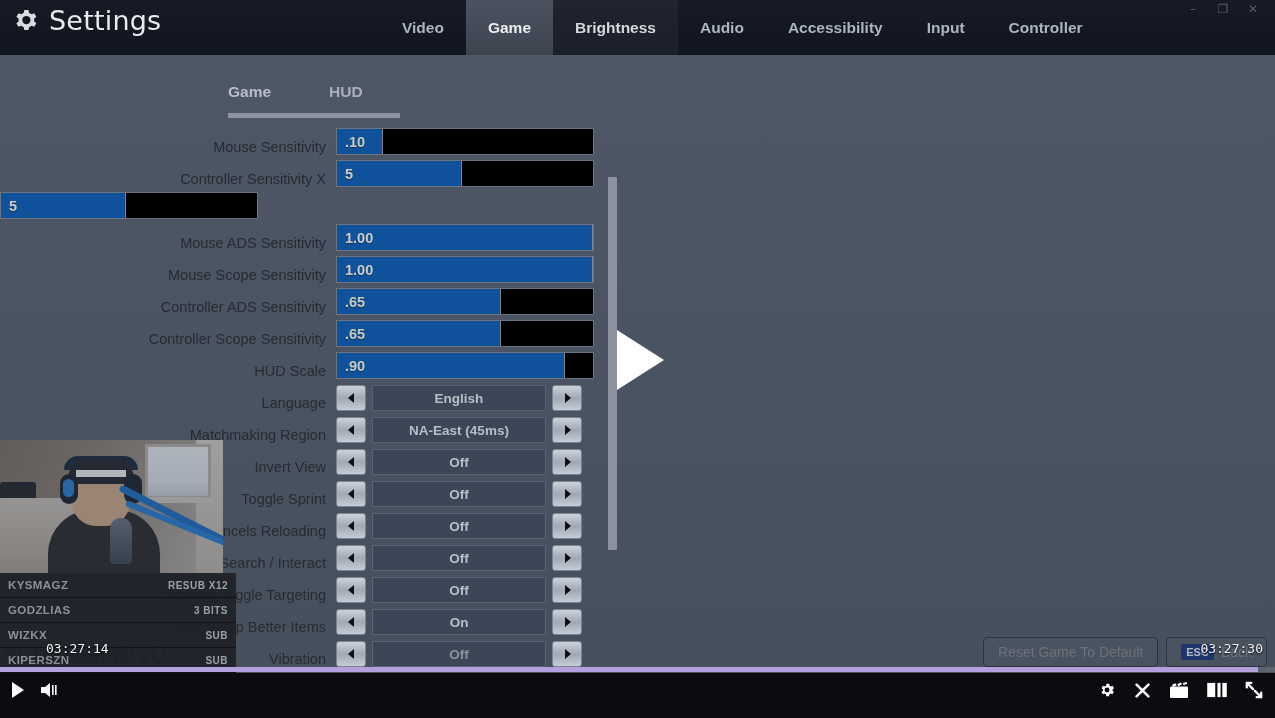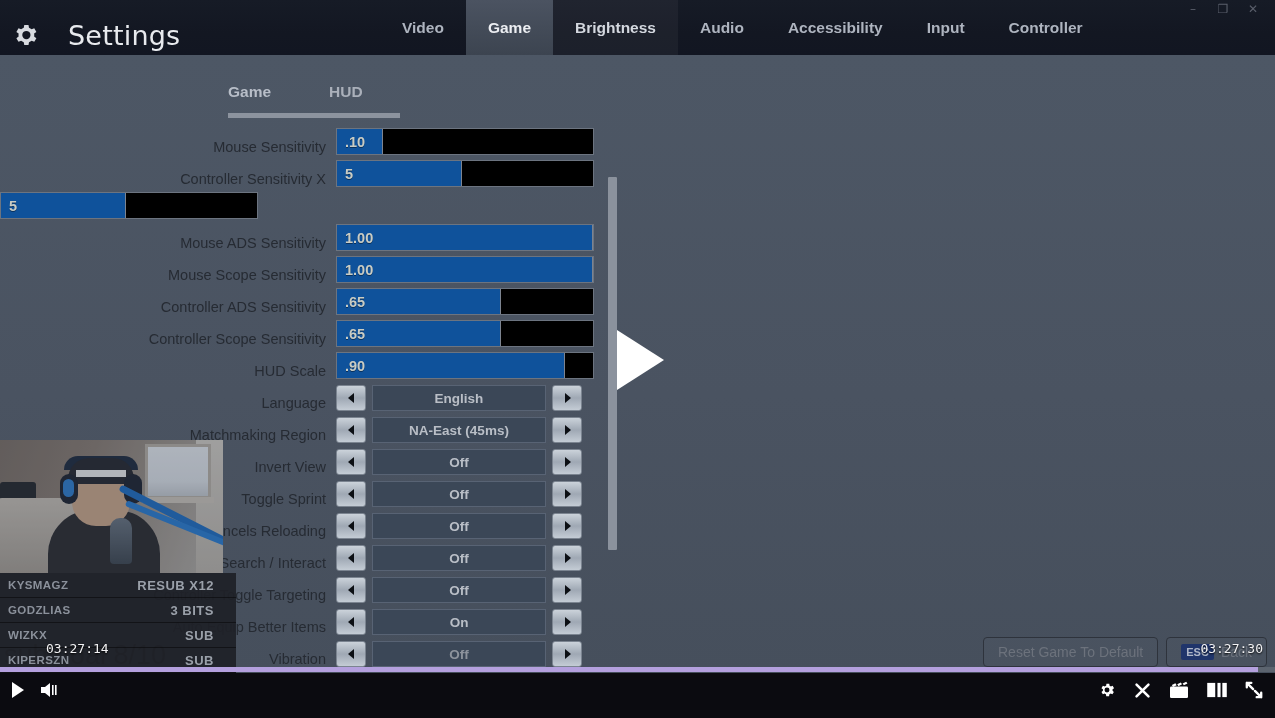--- a/index.html
+++ b/index.html
@@ -33,22 +33,22 @@
     display: flex; align-items: center; gap: 14px;
     padding: 0 8px;
   }
   .win-btn {
     color: #5a5f6b; font-size: 12px; line-height: 18px;
     width: 16px; text-align: center; cursor: default;
     font-family: "DejaVu Sans", sans-serif;
   }
 
   #brand {
-    position: absolute; left: 10px; top: 20px;
-    display: flex; gap: 28px;
+    position: absolute; left: 10px; top: 0;
+    display: flex; align-items: center; gap: 9px;
     height: 40px;
   }
   #gear-logo { width: 30px; height: 30px; display:block; }
   #brand-title {
     color: #e8eaee; font-size: 27px; font-weight: 400;
     letter-spacing: .2px;
     font-family: "DejaVu Sans", sans-serif;
   }
 
   #main-tabs {
@@ -258,22 +258,22 @@
     background: rgba(30,33,39,0.92);
     display: flex; align-items: center;
     padding: 0 8px;
     border-bottom: 1px solid rgba(0,0,0,0.45);
   }
   .chat-user {
     color: #8b919b; font-size: 11.5px; font-weight: bold;
     letter-spacing: .4px;
   }
   .chat-tag {
-    position: absolute; right: 22px;
-    color: #9aa0a9; font-size: 13px; font-weight: bold;
+    position: absolute; right: 8px;
+    color: #9aa0a9; font-size: 10px; font-weight: bold;
     letter-spacing: .5px;
     margin-left: 40px;
   }
 
   
   #player {
     position: absolute; left: 0; bottom: 0; width: 1275px; height: 45px;
     background: #0b0b10;
   }
   #progress-track {

